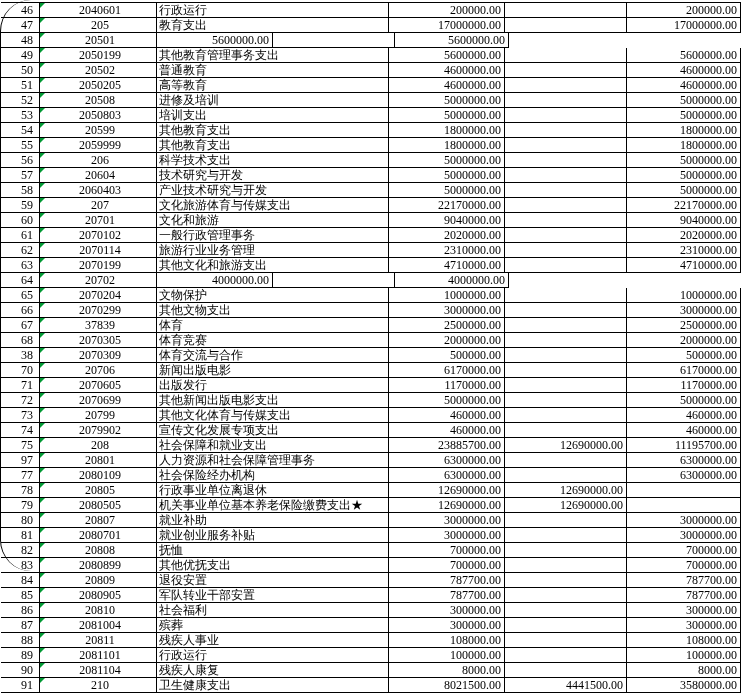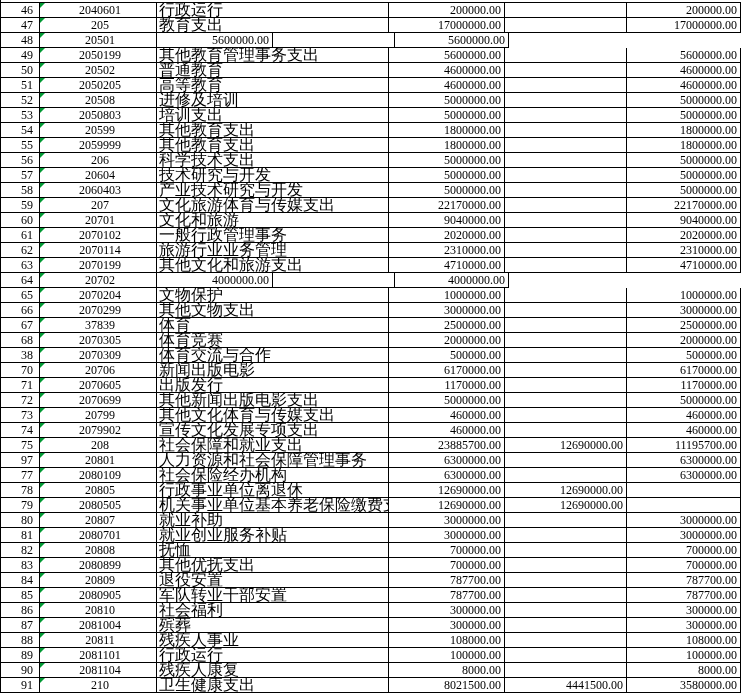--- a/index.html
+++ b/index.html
@@ -6,24 +6,25 @@
     margin: 0; padding: 0;
     width: 743px; height: 693px;
     overflow: hidden;
     background: #ffffff;
     font-family: "Liberation Serif", "DejaVu Serif", serif;
     font-size: 12px;
     color: #000000;
   }
   #sheet {
     position: relative;
-    width: 741px; height: 693px;
+    width: 741px; height: 571px;
     background: var(--bg, #ffffff);
     border-left: 1px solid var(--grid, #000000);
     box-sizing: border-box;
+    border-radius: 31px;
   }
   .partial-top {
     height: 3px;
     border-bottom: 1px solid var(--grid, #000000);
     box-sizing: border-box;
     overflow: hidden;
   }
   .row {
     display: flex;
     height: 15px;
@@ -34,21 +35,21 @@
     height: 15px;
     line-height: 14px;
     border-right: 1px solid var(--grid, #000000);
     border-bottom: 1px solid var(--grid, #000000);
     overflow: hidden;
     white-space: nowrap;
     position: relative;
   }
   .c-n    { width: 39px;  text-align: right; padding-right: 6px; }
   .c-code { width: 117px; text-align: center;  padding-left: 4px; }
-  .c-name { width: 232px; text-align: left;  padding-left: 2px; font-size: 16px; }
+  .c-name { width: 232px; text-align: left;  padding-left: 2px; font-size: 12px; }
   .c-a1   { width: 116px; text-align: right; padding-right: 3px; }
   .c-a2   { width: 122px; text-align: right; padding-right: 3px; }
   .c-a3   { width: 114px; text-align: right; padding-right: 3px; }
   .tri {
     position: absolute;
     top: 0; left: 0;
     width: 0; height: 0;
     border-top: 5px solid var(--green, #009933);
     border-right: 5px solid transparent;
   }

